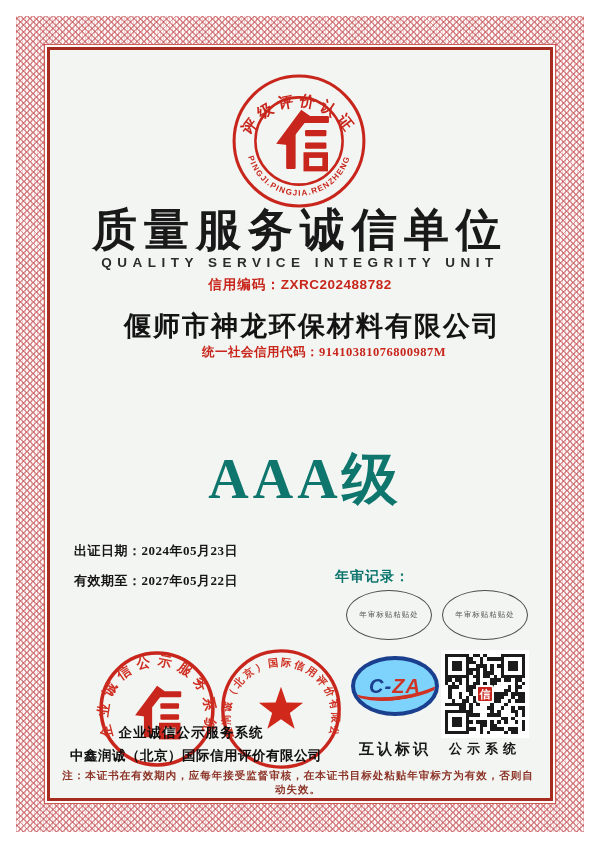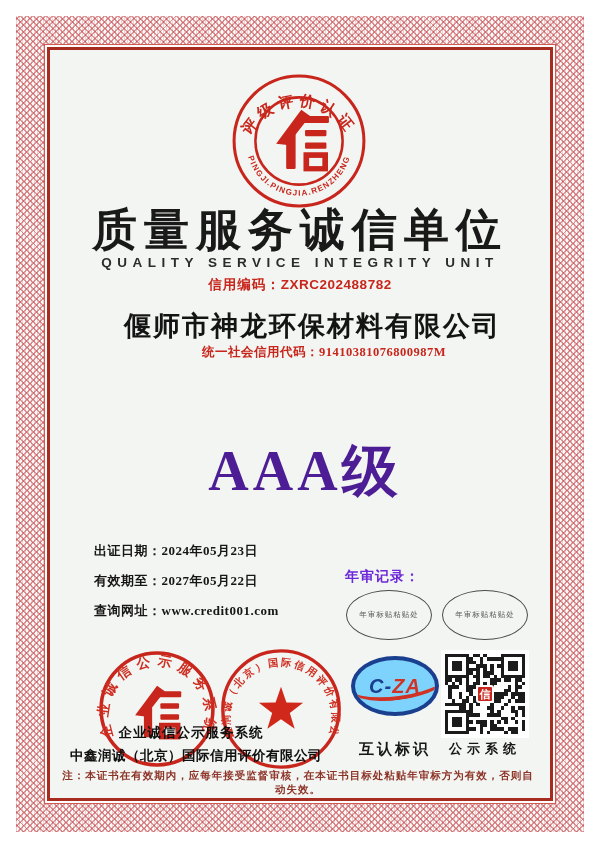--- a/index.html
+++ b/index.html
@@ -66,30 +66,30 @@
   }
 
   
   .paragraph {
     top:320px; left:20px; width:456px;
     font-size:15px; font-weight:bold; color:#1c1c1c;
     line-height:23px; text-align:justify; text-indent:2em; letter-spacing:.5px;
   }
 
   .grade {
-    top:384px; left:0; width:100%; text-align:center;
-    font-size:56px; font-weight:900; color:#4c1d95; letter-spacing:4px;padding-left:10px;
+    top:392px; left:0; width:100%; text-align:center;
+    font-size:56px; font-weight:900; color:#0f766e; letter-spacing:4px;padding-left:10px;
   }
 
   
-  .info-block { top:492px; left:24px; width:300px; font-size:13px; font-weight:bold; color:#161616;margin-left:20px; }
+  .info-block { top:492px; left:24px; width:300px; font-size:13px; font-weight:bold; color:#161616; }
   .info-row { margin-bottom:12px; letter-spacing:.5px; white-space:nowrap; }
   .info-row .val { font-family:"Liberation Serif", serif; }
 
-  .annual-label { top:518px; left:295px; font-size:14px; font-weight:bold; color:#6d28d9; letter-spacing:1px; }
+  .annual-label { top:518px; left:285px; font-size:14px; font-weight:bold; color:#0f766e; letter-spacing:1px; }
   .sticker-oval {
     top:540px; width:86px; height:50px;
     border:1.5px solid #4a4a4a; border-radius:50%;
     display:flex; align-items:center; justify-content:center;
     color:#5a5a5a; font-size:7.5px; letter-spacing:1px;
   }
   .oval-1 { left:296px; } .oval-2 { left:392px; }
 
   
   .left-seal  { left:46px;  top:598px; width:122px; height:122px; }
@@ -164,21 +164,20 @@
 
       <div class="abs company">偃师市神龙环保材料有限公司</div>
       <div class="abs uscc">统一社会信用代码：91410381076800987M</div>
 
 
       <div class="abs grade">AAA级</div>
 
       <div class="abs info-block">
         <div class="info-row"><span>出证日期：</span><span class="val">2024年05月23日</span></div>
         <div class="info-row"><span>有效期至：</span><span class="val">2027年05月22日</span></div>
-        <div class="info-row"><span>查询网址：</span><span class="val">www.credit001.com</span></div>
       </div>
 
       <div class="abs annual-label">年审记录：</div>
       <div class="abs sticker-oval oval-1">
           <span>年审标贴粘贴处</span>
         </div>
       <div class="abs sticker-oval oval-2">
           <span>年审标贴粘贴处</span>
         </div>
 

